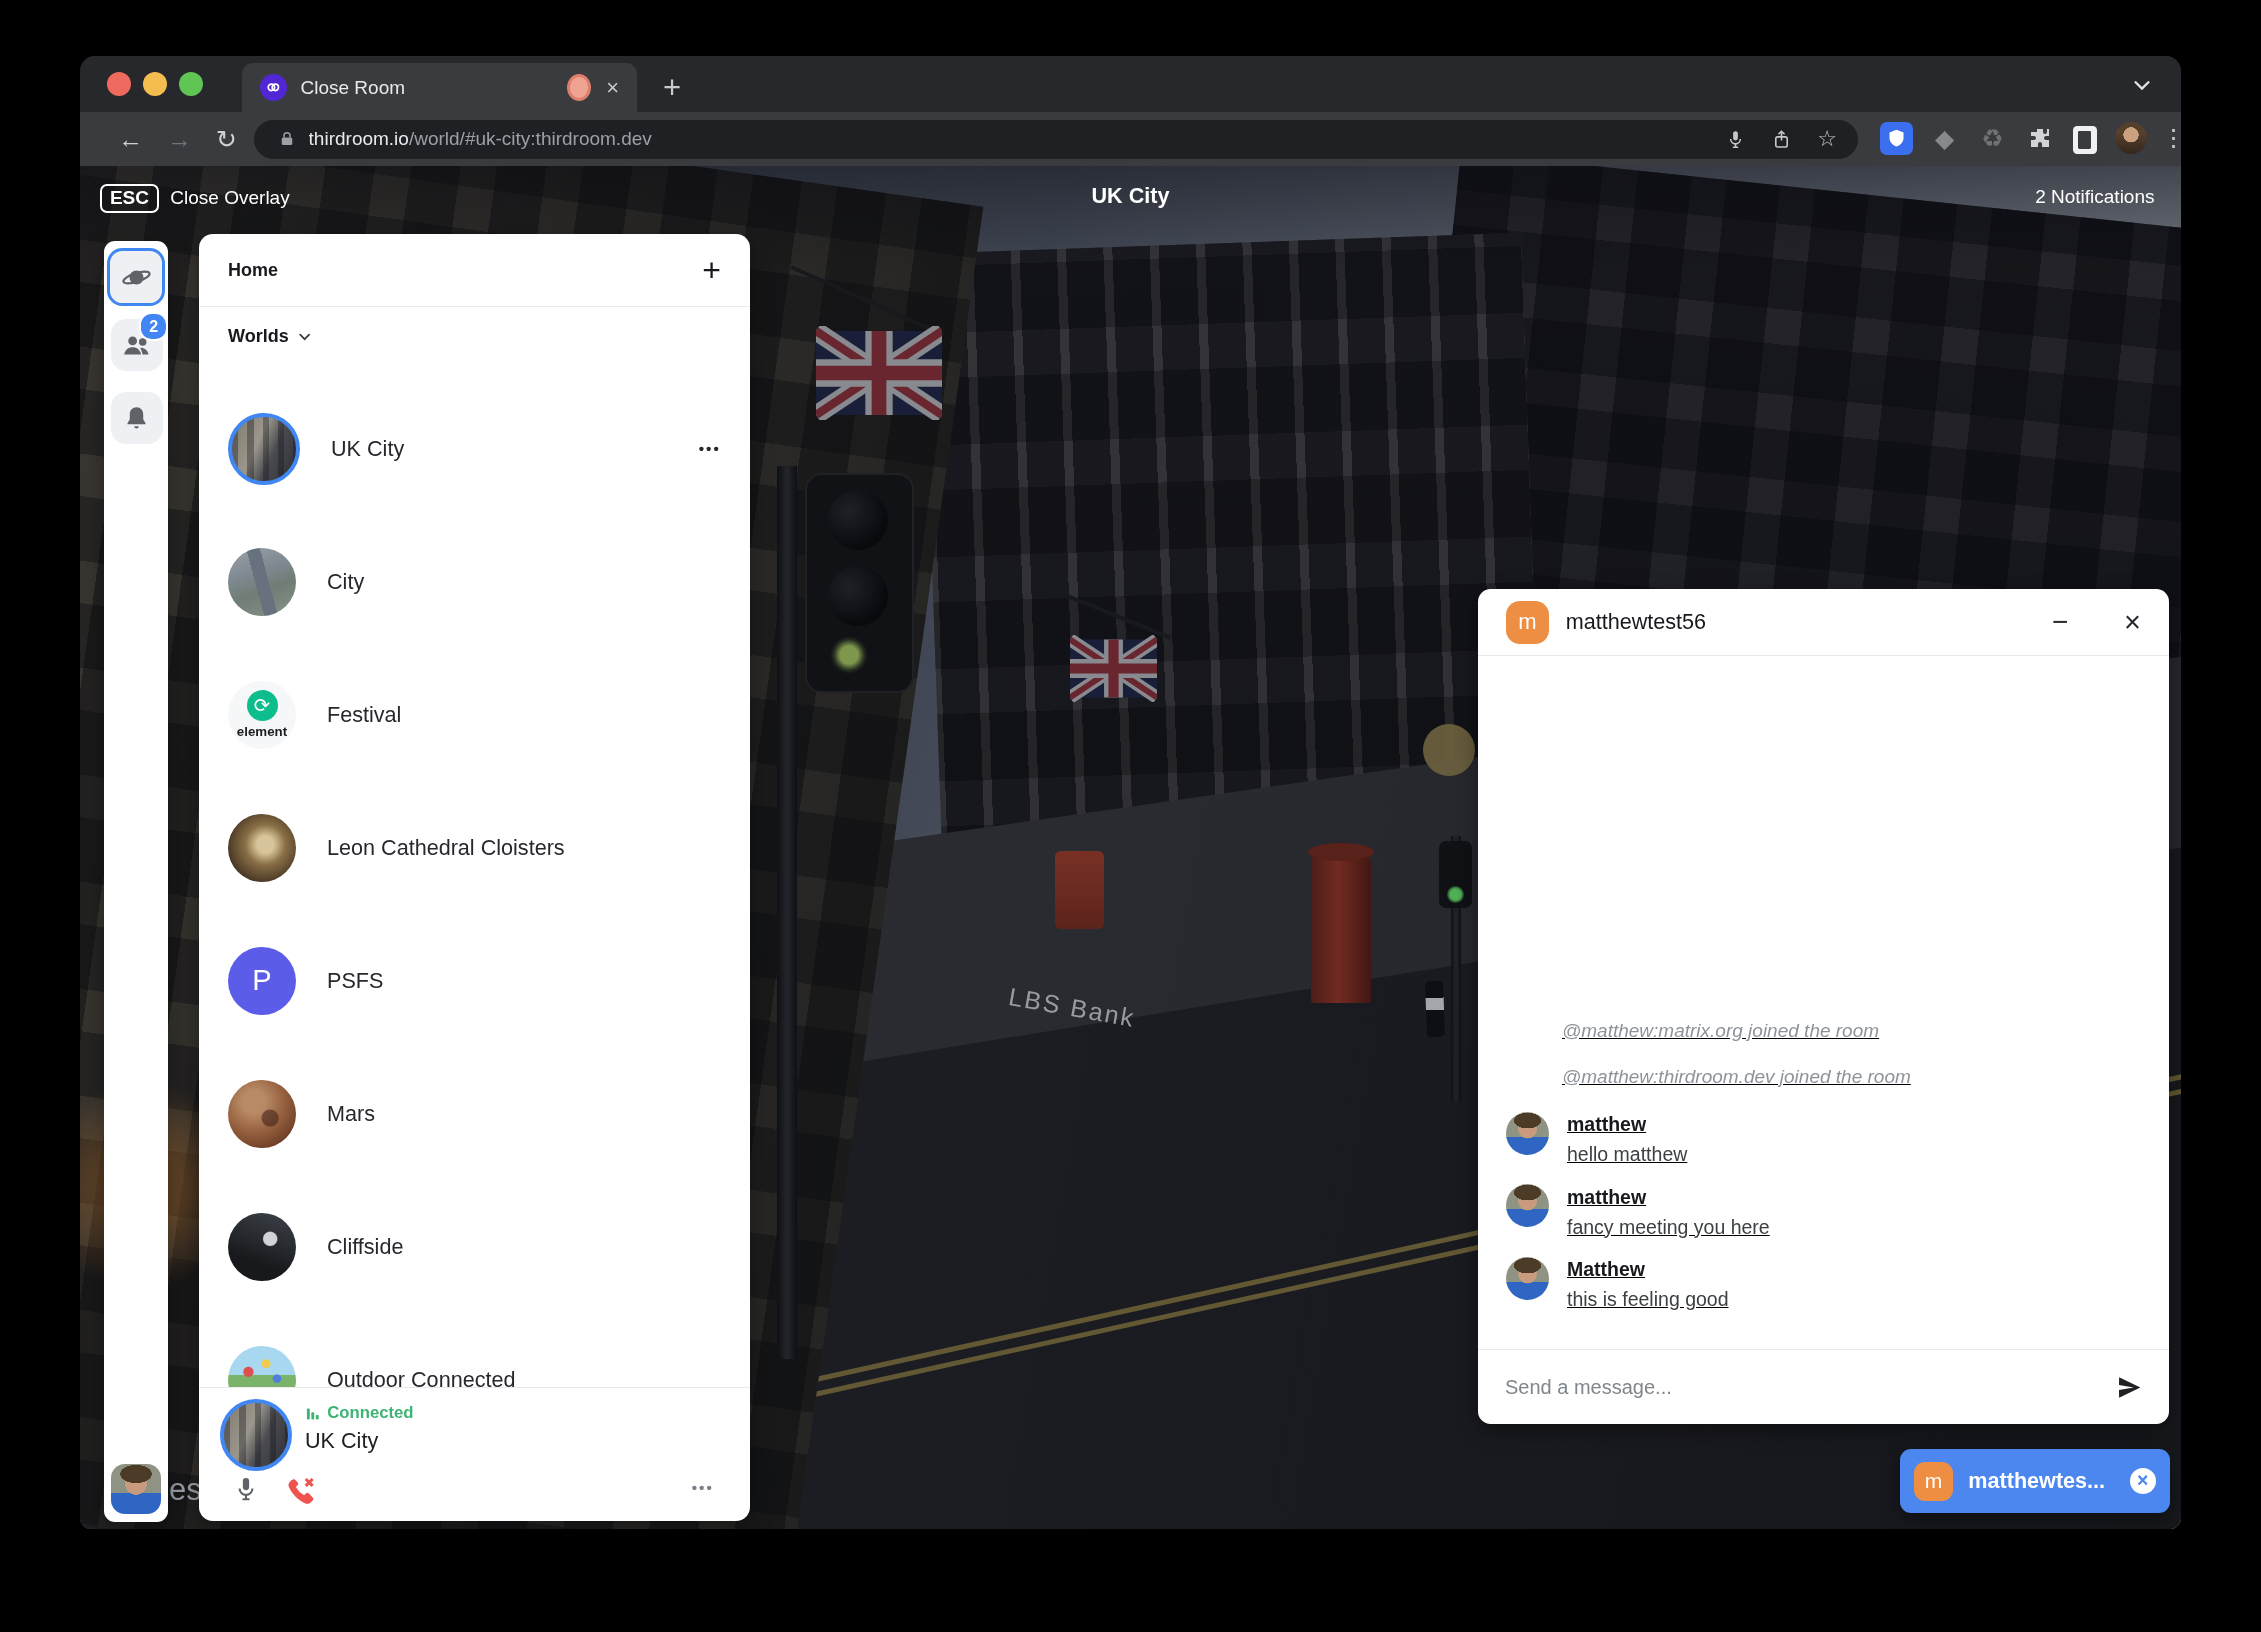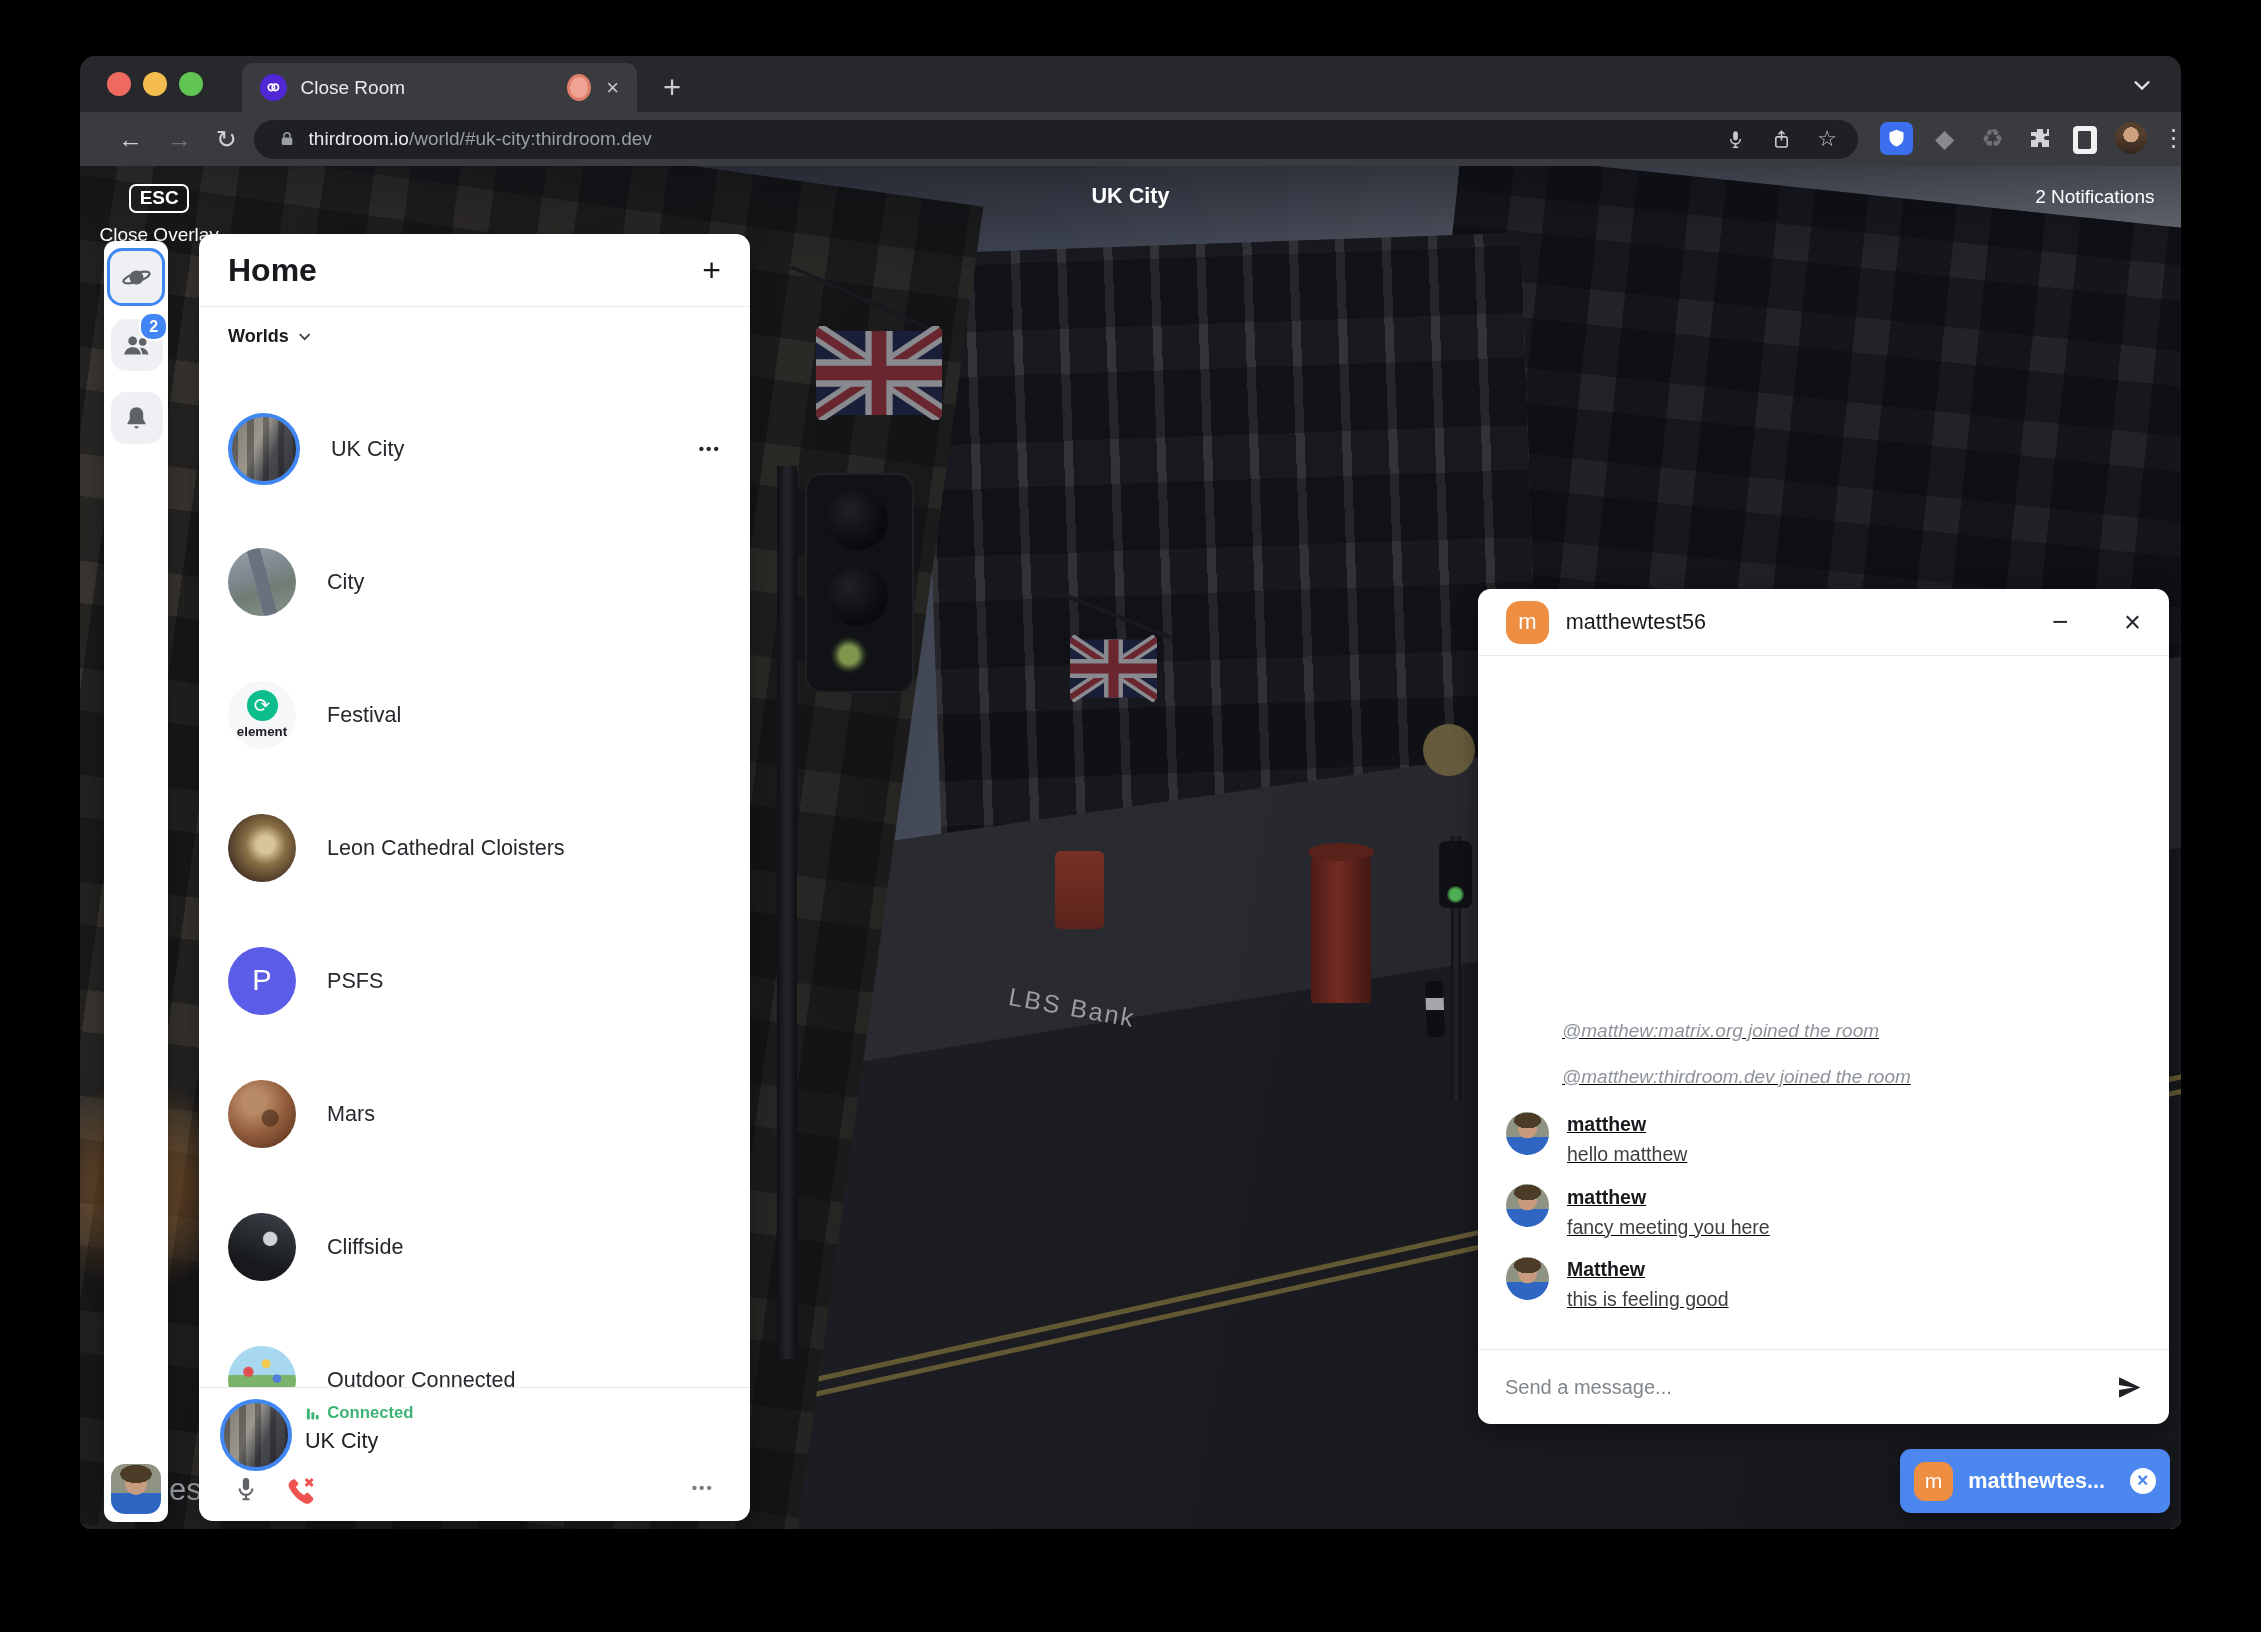--- a/index.html
+++ b/index.html
@@ -66,38 +66,38 @@
   .postbox{position:absolute;left:975px;top:685px;width:49px;height:78px;background:linear-gradient(#93392a,#6f2a1f);border-radius:5.6px;}
   .roundsign{position:absolute;left:1343px;top:558px;width:52px;height:52px;border-radius:50%;background:radial-gradient(circle at 40% 35%,#97876०,#7d6f4c 70%);opacity:.9;background-color:#857649;}
   .flag{position:absolute;filter:brightness(.82) saturate(.85);}
   .fpole{position:absolute;background:#1d1d22;}
   .sign-vert{position:absolute;left:146px;top:119px;color:#d4d5da;opacity:.85;font-size:32px;letter-spacing:5.6px;writing-mode:vertical-rl;transform:rotate(8deg);font-weight:500;}
   .sign-plaque{position:absolute;left:209px;top:750px;width:119px;height:67px;background:#131316;border-radius:4.2px;transform:rotate(8deg);display:flex;align-items:center;justify-content:center;color:#e3e4e8;font-size:38px;font-weight:600;letter-spacing:2.1px;}
   .sign-low{position:absolute;left:928px;top:827px;color:#c9cacf;font-size:25px;letter-spacing:2.1px;transform:rotate(10deg);opacity:.9;}
   .tint{position:absolute;inset:0;background:linear-gradient(180deg,rgba(12,13,19,.45) 0,rgba(12,13,19,0) 105px),rgba(8,9,14,.18);}
   
   .ovl{z-index:4;color:#fff;}
-  .escchip{position:absolute;left:19.5px;top:18px;display:flex;align-items:center;gap:11px;flex-direction:column;}
+  .escchip{position:absolute;left:19.5px;top:18px;display:flex;align-items:center;gap:11px;}
   .esckey{border:2.1px solid #fff;border-radius:7px;padding:1.4px 8.4px;font-size:19px;font-weight:600;}
   .esclbl{font-size:19px;}
   .scenetitle{position:absolute;left:0;top:16.7px;width:100%;text-align:center;font-size:21.6px;font-weight:700;}
   .notif{position:absolute;right:26.5px;top:19.5px;font-size:19px;}
   .fragment{position:absolute;left:89px;top:1306px;color:#9aa0a6;font-size:31px;z-index:3;}
   
   .rail{position:absolute;left:24.4px;top:75px;width:64px;height:1281px;background:#fff;border-radius:11px;z-index:10;box-shadow:0 7px 21px rgba(0,0,0,.35);}
   .railbtn{position:absolute;left:6.3px;width:52px;height:52px;border-radius:15.3px;background:#eef0f3;display:flex;align-items:center;justify-content:center;color:#5f6368;}
   .railbtn svg{width:31px;height:31px;}
   .railbtn.sel{border:3.5px solid #4187f2;left:2.8px;width:52px;height:52px;}
   .badge{position:absolute;right:-5.6px;top:-7px;min-width:25px;height:25px;border-radius:12.6px;background:#4285f4;color:#fff;font-size:16px;font-weight:700;display:flex;align-items:center;justify-content:center;border:2.1px solid #fff;}
   .railavatar{position:absolute;left:7px;bottom:8.4px;width:50px;height:50px;border-radius:14px;}
   .av-matthew{background:radial-gradient(ellipse 52% 30% at 50% 20%,#4c3b27 0 60%,transparent 61%),radial-gradient(circle at 50% 40%,#c99b7e 0 27%,transparent 28%),linear-gradient(180deg,#8f9383 0 58%,#2f66c4 59% 100%);}
   
   .panel{position:absolute;left:119px;top:68px;width:551px;height:1287px;background:#fff;border-radius:14px;z-index:10;box-shadow:0 7px 21px rgba(0,0,0,.35);overflow:hidden;}
   .phead{position:absolute;left:0;top:0;right:0;height:73px;display:flex;align-items:center;padding:0 29px;box-sizing:border-box;border-bottom:1.4px solid #e8eaed;}
-  .ptitle{font-size:32px;font-weight:650;color:#17191d;flex:1;}
+  .ptitle{font-size:18px;font-weight:650;color:#17191d;flex:1;}
   .plus{font-size:32px;font-weight:300;color:#17191d;line-height:1;}
   .wsec{position:absolute;left:29px;top:92px;display:flex;align-items:center;gap:8.4px;color:#17191d;font-size:18px;font-weight:700;}
   .wsec svg{width:15.3px;height:15.3px;color:#3c4043;}
   .wlist{position:absolute;left:0;top:148px;right:0;bottom:133px;overflow:hidden;}
   .wrow{height:133px;display:flex;align-items:center;padding:0 29px;box-sizing:border-box;gap:31px;}
   .wav{width:68px;height:68px;border-radius:50%;flex:0 0 auto;position:relative;display:flex;align-items:center;justify-content:center;flex-direction:column;overflow:hidden;}
   .wav.sel{border:4.9px solid #4187f2;width:64px;height:64px;}
   .wname{font-size:21.6px;color:#26282d;flex:1;}
   .wmenu{color:#26282d;font-size:15.3px;letter-spacing:2.1px;font-weight:700;}
   .wletter{color:#fff;font-size:29px;font-weight:500;}

